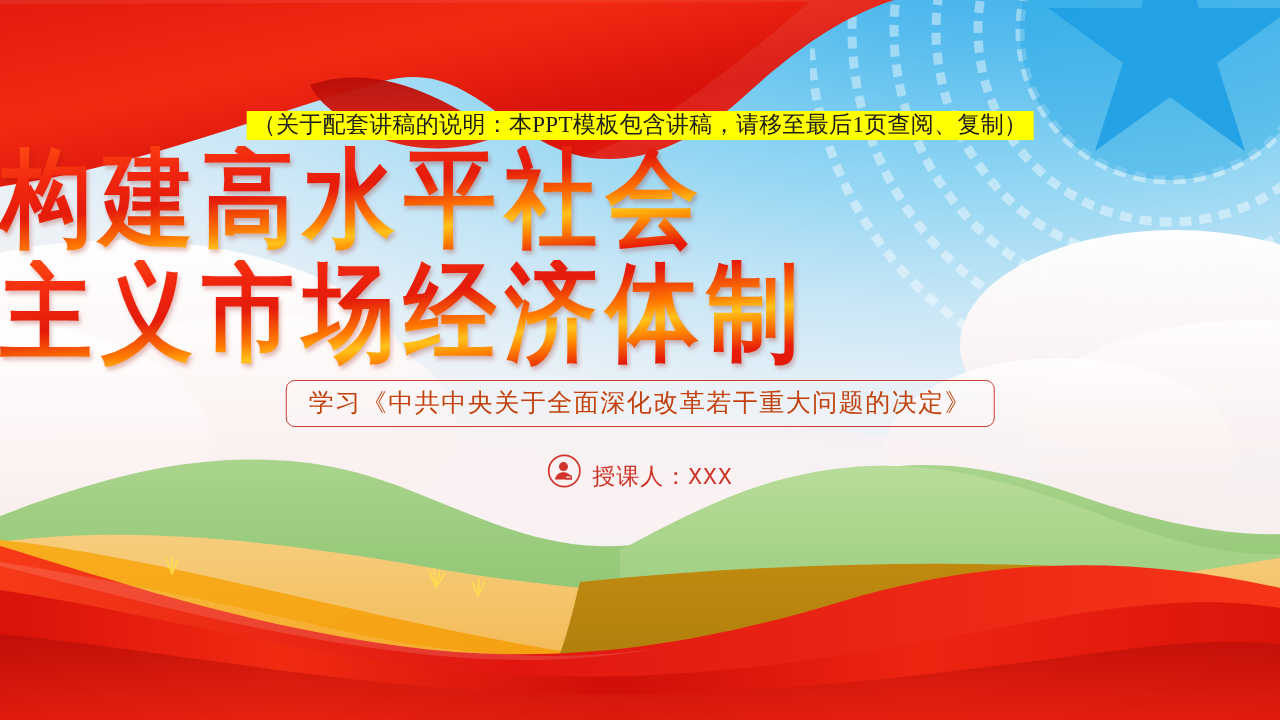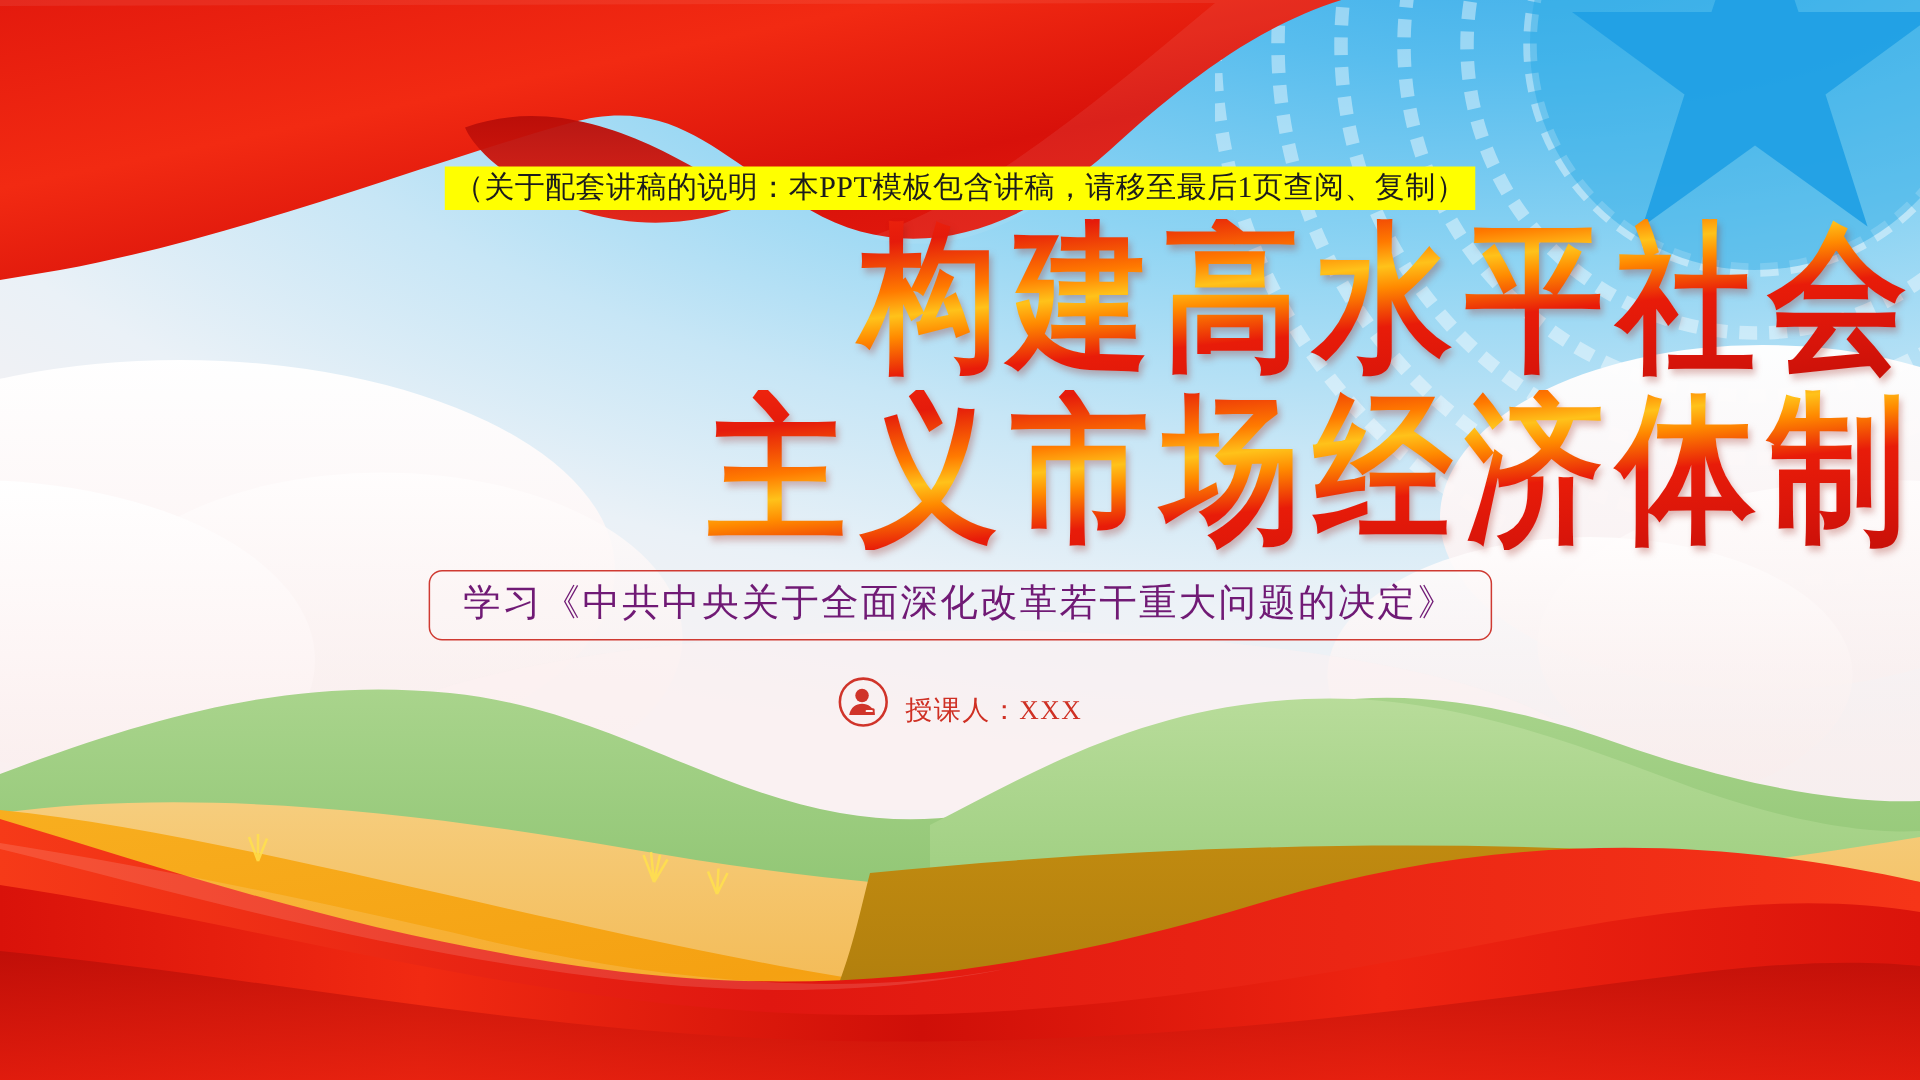--- a/index.html
+++ b/index.html
@@ -43,27 +43,27 @@
   
   .flag-bottom{position:absolute;left:0;bottom:-4px;width:1280px;height:230px;}
   .flag-bottom svg{width:100%;height:100%;}
 
   
   .content{position:absolute;inset:0;}
 
   .notice{
     position:absolute;top:111px;left:50%;transform:translateX(-50%);
     background:#ffff00;color:#1c1c1c;
-    font-size:20px;line-height:26px;height:26px;
+    font-size:23px;line-height:26px;height:26px;
     padding:1px 6px 2px 6px;white-space:nowrap;
     font-family:"Liberation Serif","DejaVu Serif",serif;
     letter-spacing:.3px;
   }
 
-  .title-wrap{position:absolute;top:146px;left:0;width:1280px;text-align:right;}
+  .title-wrap{position:absolute;top:146px;left:0;width:1280px;text-align:left;}
   .title-line{
     display:block;
     font-family:"DejaVu Sans","Liberation Sans",sans-serif;
     font-weight:bold;
     letter-spacing:9px;
     line-height:1.0;
     background-image:linear-gradient(175deg,
         #ff4b12 0%, #f2290f 16%, #e51b0b 32%,
         #ff7a00 46%, #ffc21a 53%, #ff8a00 59%,
         #e81c09 70%, #d9150a 86%, #c71008 100%);
@@ -71,38 +71,38 @@
     color:transparent;-webkit-text-fill-color:transparent;
     filter:drop-shadow(2px 3px 2px rgba(150,20,10,.28));
     transform:scaleY(1.16);transform-origin:top center;
   }
   .title-line.l1{font-size:92px;}
   .title-line.l2{font-size:92px;margin-top:22px;}
 
   .subtitle{
     position:absolute;top:380px;left:50%;transform:translateX(-50%);
     border:1.6px solid #cf3a32;border-radius:9px;
-    color:#701a75;
+    color:#c2410c;
     font-size:25px;line-height:40px;height:40px;
     padding:2px 22px 3px 22px;white-space:nowrap;
     letter-spacing:1.5px;
     font-family:"Liberation Serif","DejaVu Serif",serif;
     background:rgba(255,252,252,.18);
   }
 
   .meta{
     position:absolute;top:450px;left:50%;transform:translateX(-50%);
     display:flex;align-items:center;gap:58px;white-space:nowrap;
   }
   .meta-item{display:flex;align-items:center;gap:11px;}
   .meta-icon{width:34px;height:34px;flex:0 0 34px;}
   .meta-icon svg{width:34px;height:34px;display:block;}
   .meta-text{
-    color:#cf3024;font-size:18px;letter-spacing:1px;
-    font-family:Liberation Serif, serif;
+    color:#cf3024;font-size:23px;letter-spacing:1px;
+    font-family:Liberation Mono, monospace;
     margin-top:11px;
   }
 </style>
 </head>
 <body>
 
 <div class="slide">
 
   <div class="sky"></div>
 

